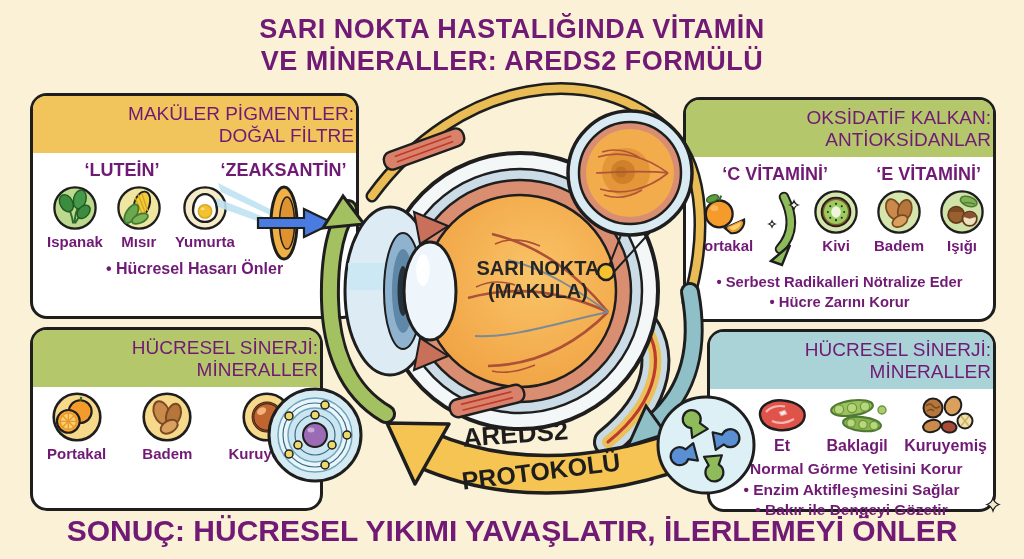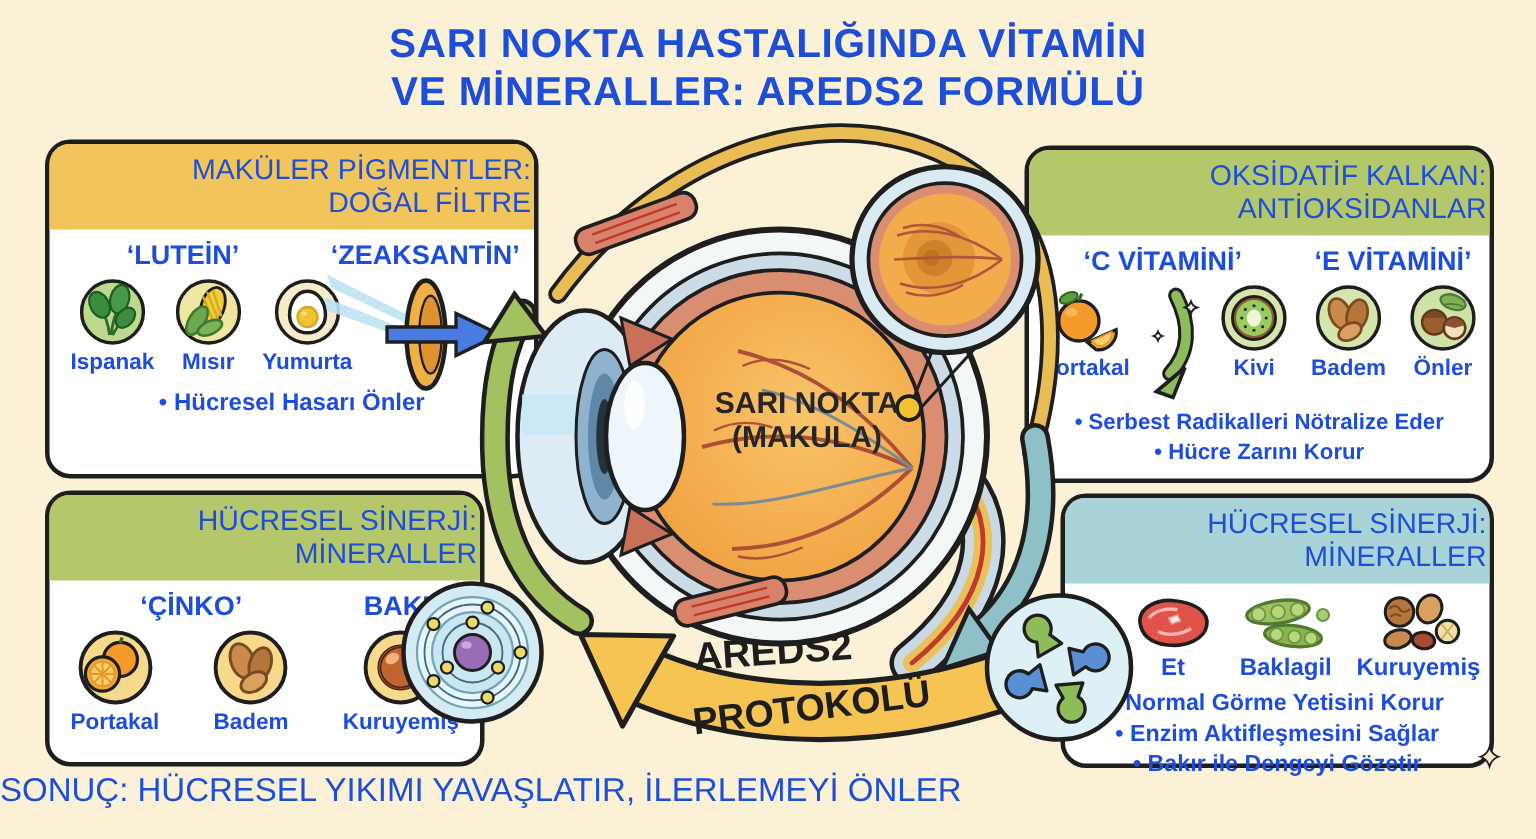--- a/index.html
+++ b/index.html
@@ -1,19 +1,19 @@
 <!DOCTYPE html>
 <html><head>
 <meta charset="utf-8">
 <style>
   html,body{margin:0;padding:0;}
   body{font-family:"Liberation Sans",sans-serif;background:#f6ecd2;}
-  #canvas{position:relative;width:1024px;height:559px;background:#FAF1D6;overflow:hidden;color:#1d4ed8;}
+  #canvas{position:relative;width:1024px;height:559px;background:#FAF1D6;overflow:hidden;color:#701a75;}
   .title{position:absolute;top:14px;left:0;width:100%;text-align:center;font-weight:700;font-size:27px;line-height:1.18;letter-spacing:.5px;z-index:1;}
-  .footer{position:absolute;top:514px;left:0;width:100%;font-weight:400;font-size:22px;z-index:1;}
+  .footer{position:absolute;top:514px;left:0;width:100%;text-align:center;font-weight:700;font-size:30px;z-index:1;}
   .panel{position:absolute;background:#fff;border:3px solid #1e1e1e;border-radius:17px;z-index:2;}
   .panel-header{border-radius:13px 13px 0 0;text-align:right;font-weight:400;font-size:19px;line-height:1.16;padding:7px 2px 6px;}
   .hdr-amber{background:#F2C45C;} .hdr-olive{background:#B5C76B;} .hdr-teal{background:#A9D3D6;}
   .groups{display:flex;font-weight:700;font-size:18px;margin-top:7px;}
   .groups span{display:block;text-align:center;margin-left:32px;}
   .items{display:flex;align-items:flex-start;justify-content:space-between;margin-top:4px;}
   .item{display:flex;flex-direction:column;align-items:center;}
   .item-label{font-size:15px;font-weight:700;margin-top:2px;white-space:nowrap;}
   .bullets{text-align:center;font-weight:700;font-size:15.5px;line-height:1.32;margin-top:6px;}
   .icon46{width:46px;height:46px;} .icon52{width:52px;height:52px;}
@@ -141,37 +141,33 @@
       <div class="item">
         <svg class="icon46" viewBox="0 0 48 48">
           <circle cx="24" cy="24" r="21.5" fill="#CFE2A8" stroke="#1e1e1e" stroke-width="2.4"></circle>
           <ellipse cx="31" cy="13" rx="9" ry="5" transform="rotate(18 31 13)" fill="#7FB254" stroke="#4F7A33" stroke-width="1.6"></ellipse>
           <path d="M24,15 Q31,13 38,16" stroke="#4F7A33" stroke-width="1.2" fill="none"></path>
           <circle cx="18" cy="27" r="8.5" fill="#9A5F2E" stroke="#5F3A1B" stroke-width="1.8"></circle>
           <path d="M10.5,24 A 8.5 8.5 0 0 1 25.5,24 Z" fill="#7A4A22"></path>
           <circle cx="32" cy="31" r="7.5" fill="#EFE0BE" stroke="#5F3A1B" stroke-width="1.8"></circle>
           <path d="M25,29 A 7.5 7.5 0 0 1 39,29 L 32,31 Z" fill="#8A5230"></path>
         </svg>
-        <span class="item-label">Önler</span>
+        <span class="item-label">Işığı</span>
       </div>
     </div>
     <div class="bullets" style="font-size:14.8px;">
       <div>• Serbest Radikalleri Nötralize Eder</div>
       <div>• Hücre Zarını Korur</div>
     </div>
   </div>
 
   <div class="panel" style="left:30px;top:327px;width:287px;height:178px;">
     <div class="panel-header hdr-olive">
       <div>HÜCRESEL SİNERJİ:</div>
       <div>MİNERALLER</div>
-    </div>
-    <div class="groups">
-      <span style="width:56%">‘ÇİNKO’</span>
-      <span style="width:44%">BAKIR</span>
     </div>
     <div class="items" style="padding:0 14px;">
       <div class="item">
         <svg class="icon52" viewBox="0 0 48 48">
           <circle cx="24" cy="24" r="21.5" fill="#F7D98B" stroke="#1e1e1e" stroke-width="2.4"></circle>
           <circle cx="27" cy="19" r="10.5" fill="#F49B2B" stroke="#1e1e1e" stroke-width="2"></circle>
           <path d="M27,9 L28,5.5" stroke="#35682A" stroke-width="2"></path>
           <circle cx="16" cy="28" r="10.5" fill="#F6A830" stroke="#1e1e1e" stroke-width="2"></circle>
           <circle cx="16" cy="28" r="7.5" fill="#FBD06B" stroke="#E8962F" stroke-width="1.2"></circle>
           <path d="M16,20.5 V35.5 M8.5,28 H23.5 M10.8,22.8 L21.2,33.2 M10.8,33.2 L21.2,22.8" stroke="#E8962F" stroke-width="1.2"></path>

